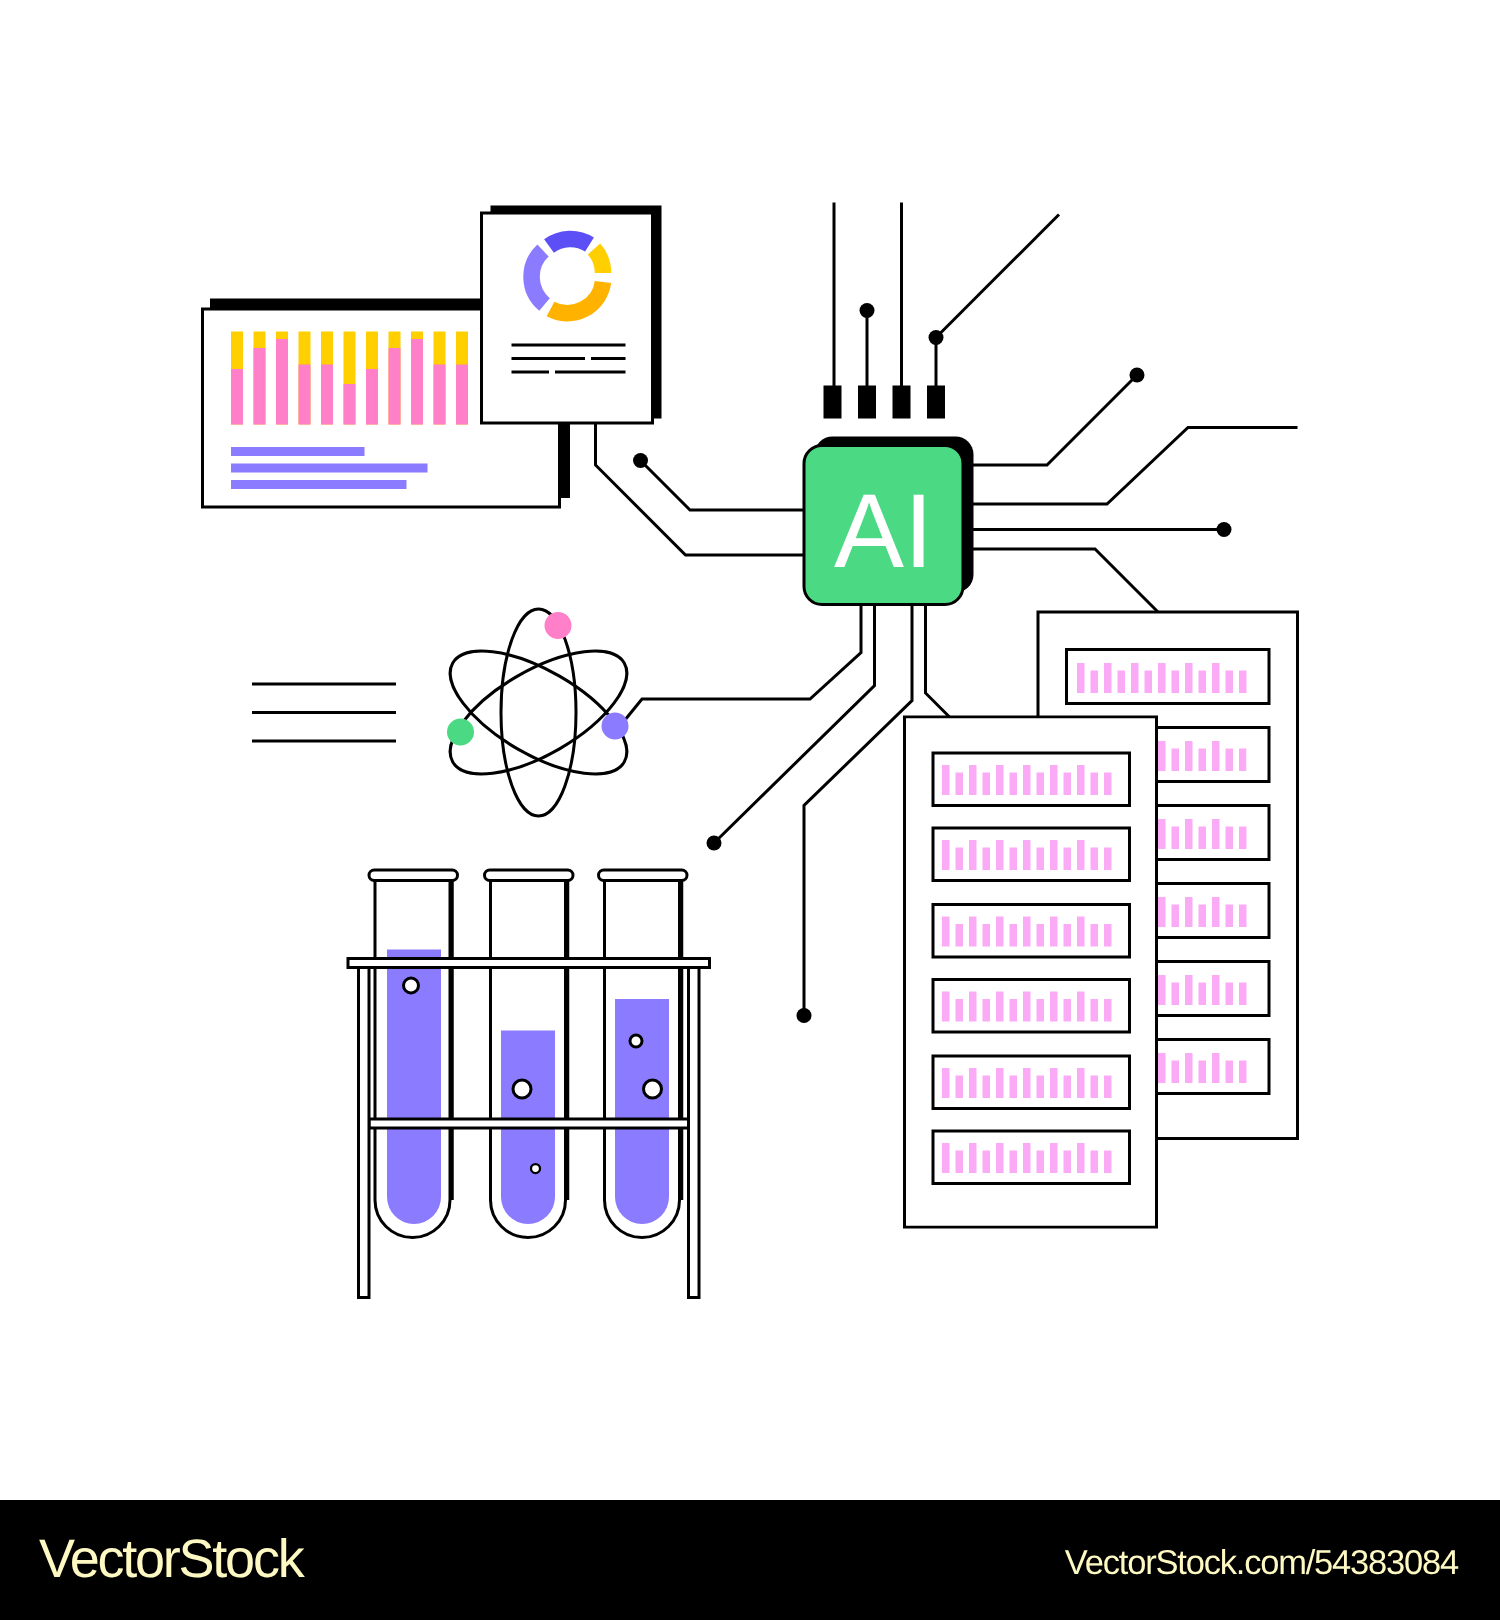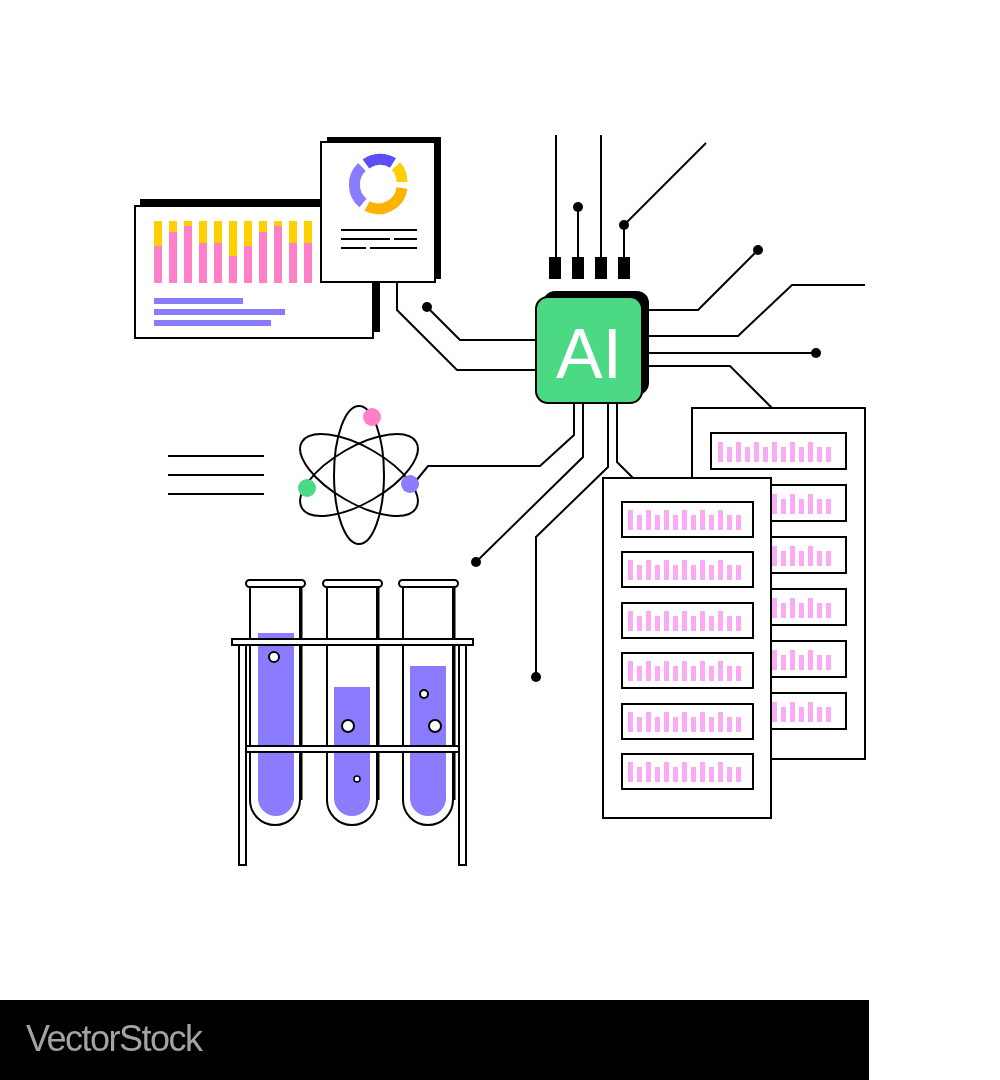--- a/index.html
+++ b/index.html
@@ -1,18 +1,18 @@
 <!DOCTYPE html>
 <html><head>
 <meta charset="utf-8">
 <style>
   html, body { margin: 0; padding: 0; }
   body { width: 1000px; height: 1080px; background: #ffffff; position: relative; overflow: hidden; font-family: "Liberation Sans", sans-serif; }
   #illustration { position: absolute; left: 0; top: 0; width: 1000px; height: 1000px; }
-  #footer { position: absolute; left: 0; top: 1000px; width: 869px; height: 80px; background: #000000; color: #a3a3a3; }
+  #footer { position: absolute; left: 0; top: 1000px; width: 1000px; height: 80px; background: #000000; color: #fef9c3; }
   #footer .brand { position: absolute; left: 26px; top: 18px; font-size: 36px; letter-spacing: -1.5px; font-family: "Liberation Sans", sans-serif; }
   #footer .url { position: absolute; right: 28px; top: 28px; font-size: 23px; letter-spacing: -0.8px; font-family: "Liberation Sans", sans-serif; }
   .ai-label { font-family: "Liberation Sans", sans-serif; }
 </style>
 </head>
 <body>
 
 <svg id="illustration" viewBox="0 0 1000 1000" xmlns="http://www.w3.org/2000/svg">
 
   <g stroke="#000" stroke-width="2" fill="none">
@@ -224,13 +224,14 @@
     <use href="#slotbars" x="628" y="560"></use>
     <use href="#slotbars" x="628" y="611"></use>
     <use href="#slotbars" x="628" y="661"></use>
     <use href="#slotbars" x="628" y="712"></use>
     <use href="#slotbars" x="628" y="762"></use>
   </g>
 </svg>
 
 <div id="footer">
   <span class="brand">VectorStock</span>
+  <span class="url">VectorStock.com/54383084</span>
 </div>
 
 </body></html>

